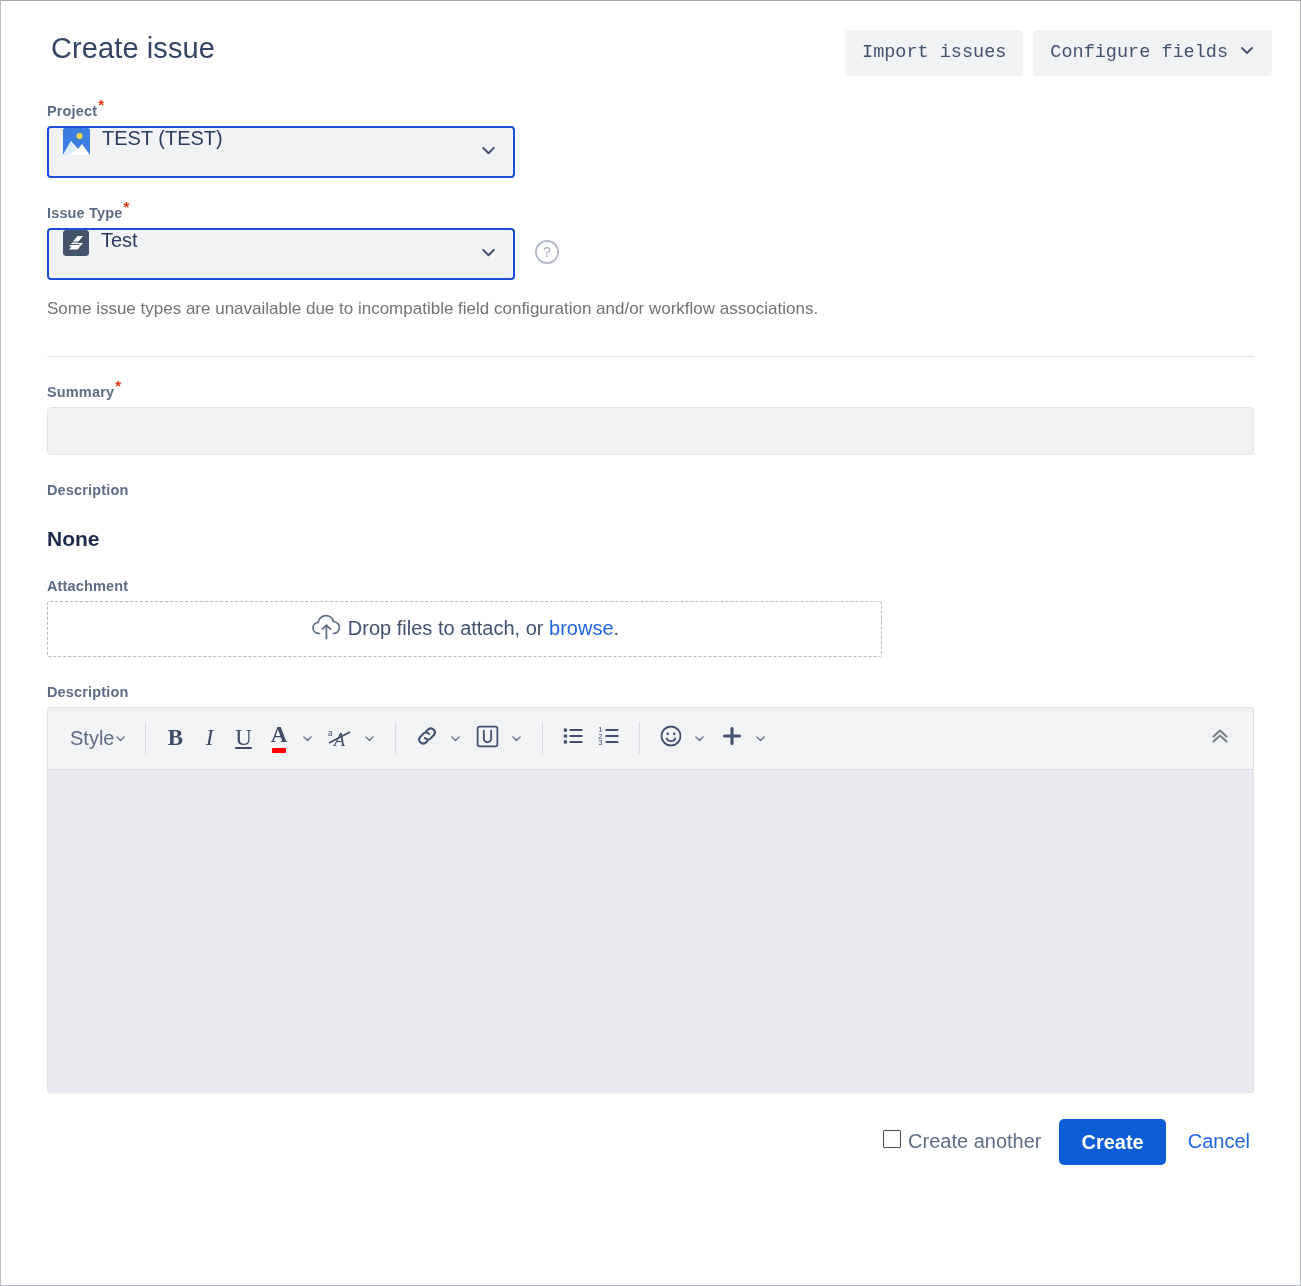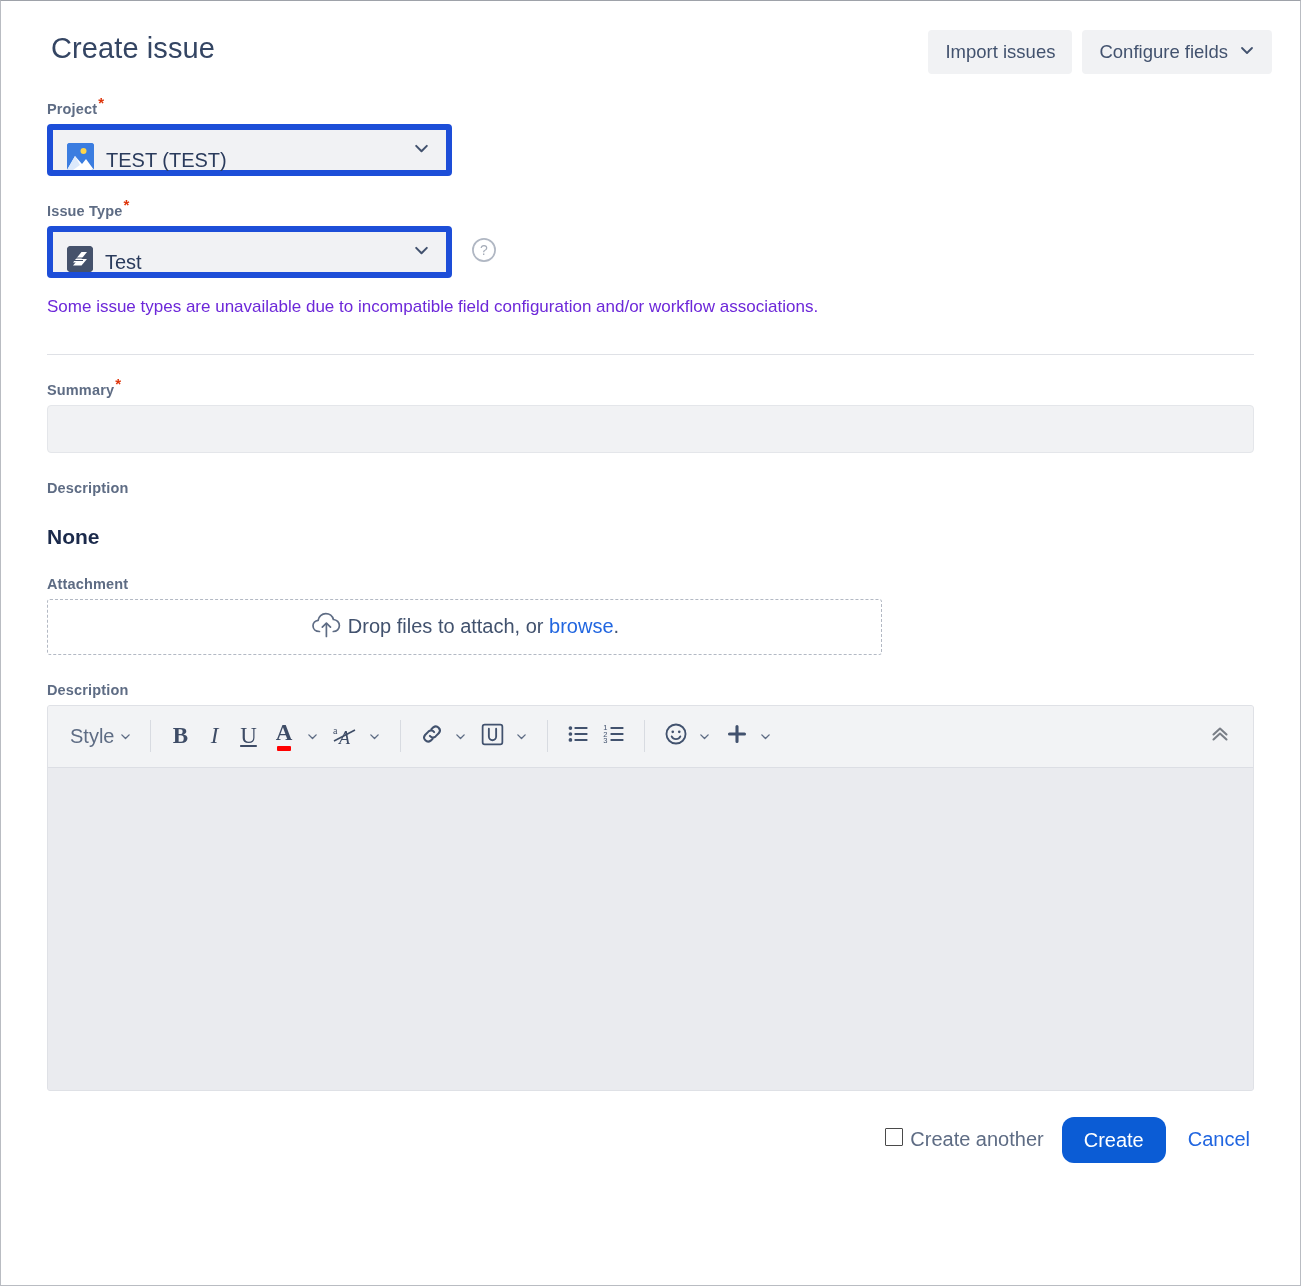--- a/index.html
+++ b/index.html
@@ -37,21 +37,21 @@
     margin: 4px;
     letter-spacing: .1px;
     text-align: right;
   }
   .header-actions { display: flex; gap: 10px; margin-top: 3px; }
   .hbtn {
     background: #F1F2F4;
     border: none;
     border-radius: 4px;
     color: #42526E;
-    font-family: Liberation Sans, sans-serif;
+    font-family: Liberation Mono, monospace;
     font-size: 18.5px;
     padding: 12px 17px;
     cursor: pointer;
     display: inline-flex;
     align-items: center;
     gap: 11px;
     line-height: 1;
   }
   .hbtn .chev { display: inline-block; }
 
@@ -63,27 +63,27 @@
     font-weight: 700;
     color: #5E6C84;
     display: inline-block;
     margin-bottom: 7px;
     letter-spacing: .15px;
   }
   .req { color: #DE350B; font-size: 15px; vertical-align: super; line-height: 0; margin-left: 1px; }
 
   .select-row { display: flex; align-items: center; gap: 18px; }
   .select {
-    width: 405px;
+    width: 468px;
     height: 52px;
     background: #F1F2F4;
-    border: 6px solid #1d4ed8;
+    border: 2px solid #1d4ed8;
     border-radius: 4px;
     display: flex;
-    align-items: flex-end;
+    align-items: flex-start;
     padding: 0 14px;
     cursor: pointer;
     position: relative;
   }
   .select .val {
     font-size: 20px;
     color: #2A3B5C;
     margin-left: 12px;
     line-height: 1;
   }
@@ -113,21 +113,21 @@
     flex: none;
     display: flex;
     align-items: center;
     justify-content: center;
   }
 
   .help-icon { flex: none; cursor: pointer; }
 
   .hint {
     font-size: 17px;
-    color: #6d28d9;
+    color: #737373;
     margin-top: 18px;
     line-height: 1.3;
   }
 
   .divider {
     height: 1px;
     background: #DFE1E6;
     margin: 36px 0 0 0;
   }
 
@@ -201,21 +201,20 @@
     width: 1px;
     height: 32px;
     background: #D8DBE1;
     margin: 0 12px;
   }
   .tb-style {
     font-size: 20px;
     color: #5E6C84;
     display: inline-flex;
     align-items: center;
-    gap: 5px;
     padding: 0 6px;
     cursor: pointer;
   }
   .tb-b { font-size: 23px; font-weight: 700; color: #3E4C66; font-family: "Liberation Serif", serif; }
   .tb-i { font-size: 23px; font-style: italic; color: #3E4C66; font-family: "Liberation Serif", serif; }
   .tb-u { font-size: 23px; color: #3E4C66; text-decoration: underline; font-family: "Liberation Serif", serif; }
   .tb-color {
     position: relative;
     font-size: 23px;
     font-weight: 600;
@@ -257,24 +256,24 @@
     border: 1.6px solid #4A4A4A;
     background: #fff;
     border-radius: 1px;
     flex: none;
   }
   .check-label { font-size: 20px; color: #5E6C84; }
   .btn-primary {
     background: #0B5CD5;
     color: #fff;
     border: none;
-    border-radius: 12px;
+    border-radius: 5px;
     font-family: "Liberation Sans", sans-serif;
     font-size: 20px;
-    font-weight: 400;
+    font-weight: 700;
     padding: 13px 22px;
     cursor: pointer;
     line-height: 1;
   }
   .btn-link {
     color: #2166E0;
     font-size: 20px;
     cursor: pointer;
     padding: 0 4px;
   }

